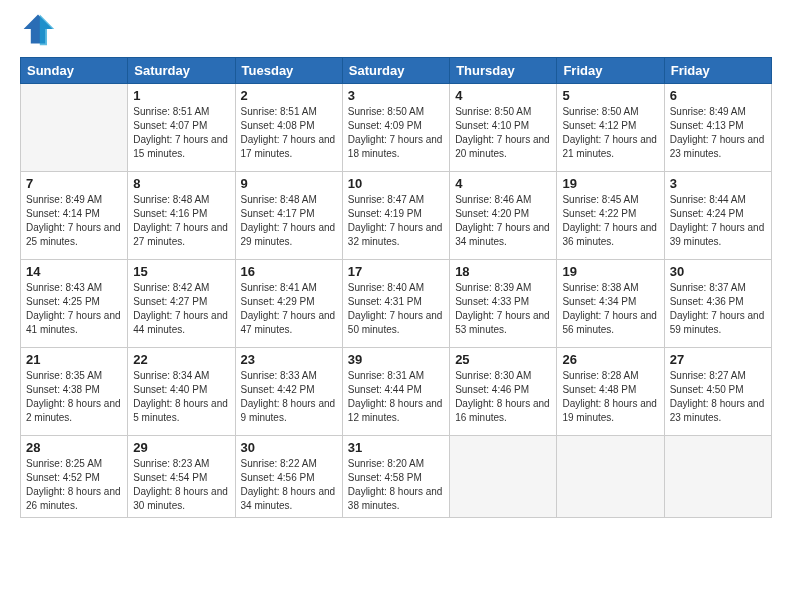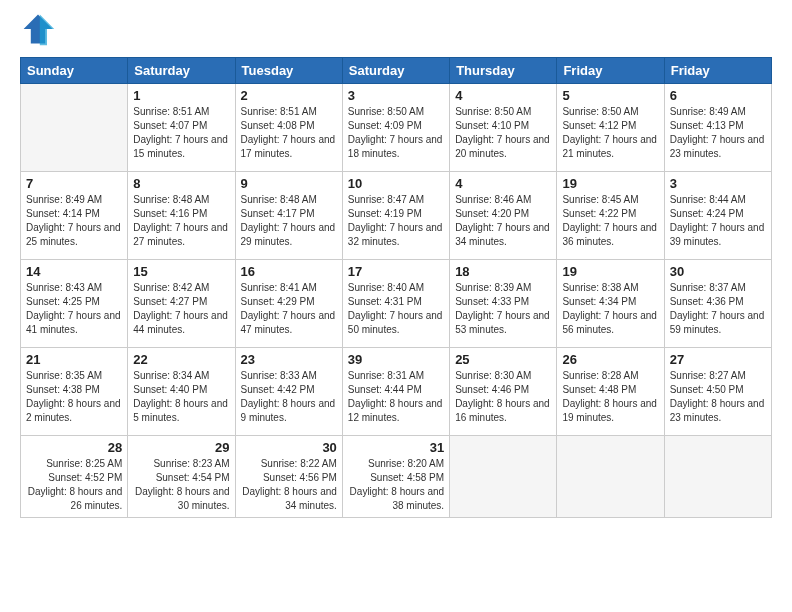--- a/index.html
+++ b/index.html
@@ -82,21 +82,20 @@
       display: block;
       margin-bottom: 2px;
     }
     .day-info {
       font-size: 10px;
       color: #333;
       line-height: 1.4;
     }
     .last-row td {
       height: 76px;
-      text-align: right;
     }
   </style>
 </head>
 <body>
 
 <div class="page">
   <div class="header">
     <div class="logo">
       <svg class="logo-icon" viewBox="0 0 40 40">
         <polygon points="20,4 36,20 28,20 28,36 12,36 12,20 4,20" fill="#2a6db5"></polygon>

